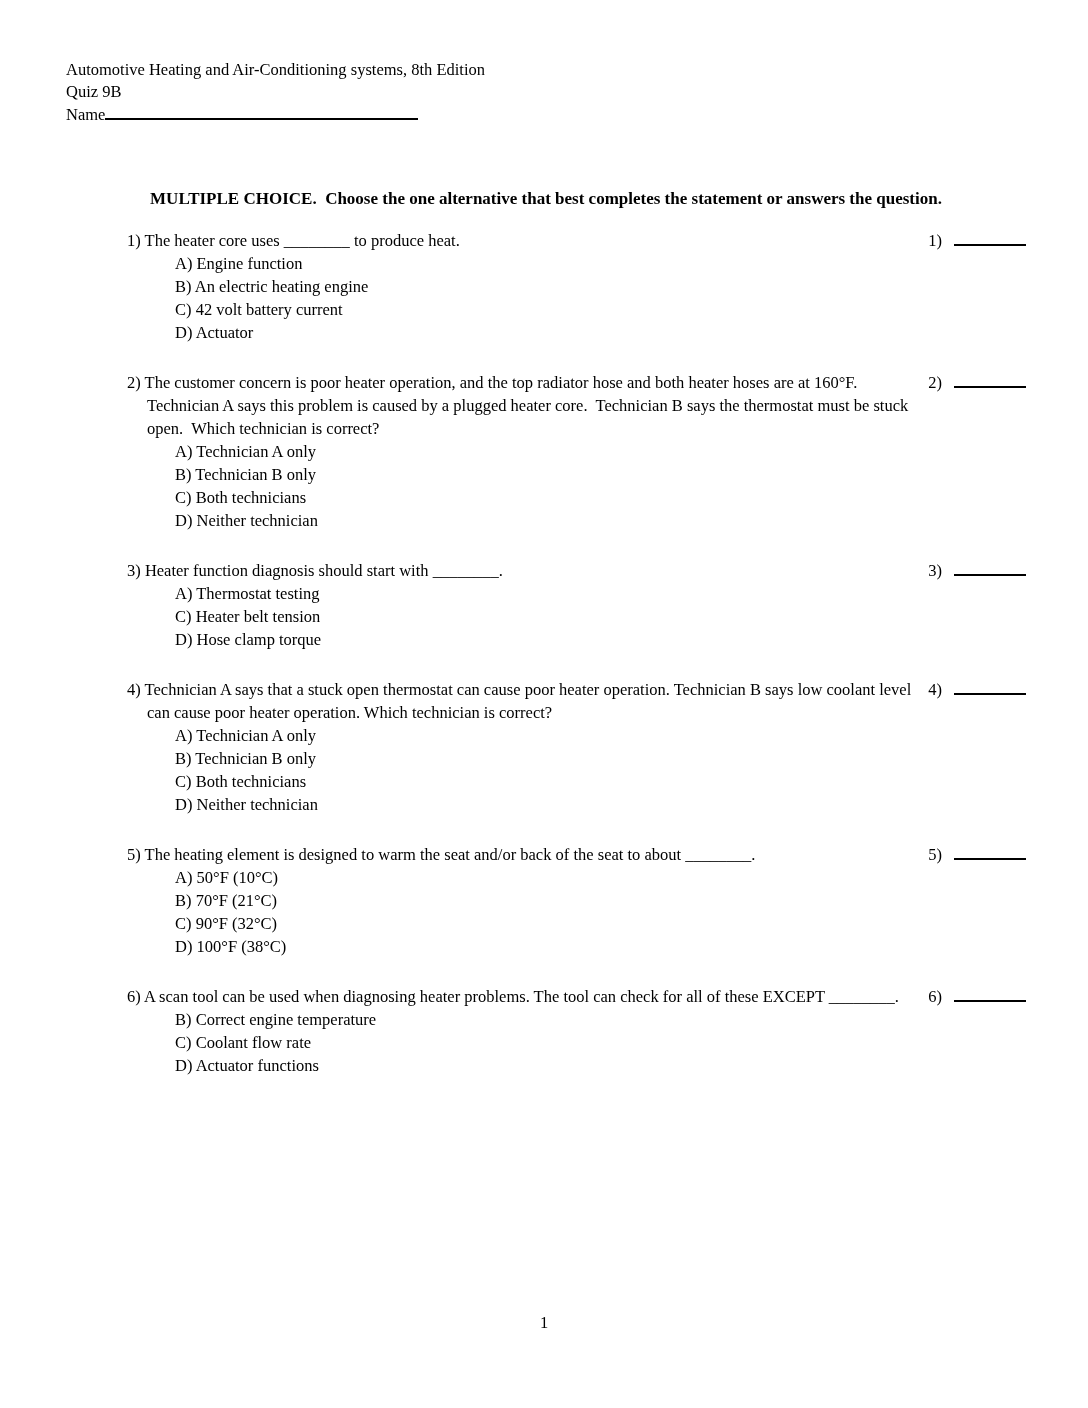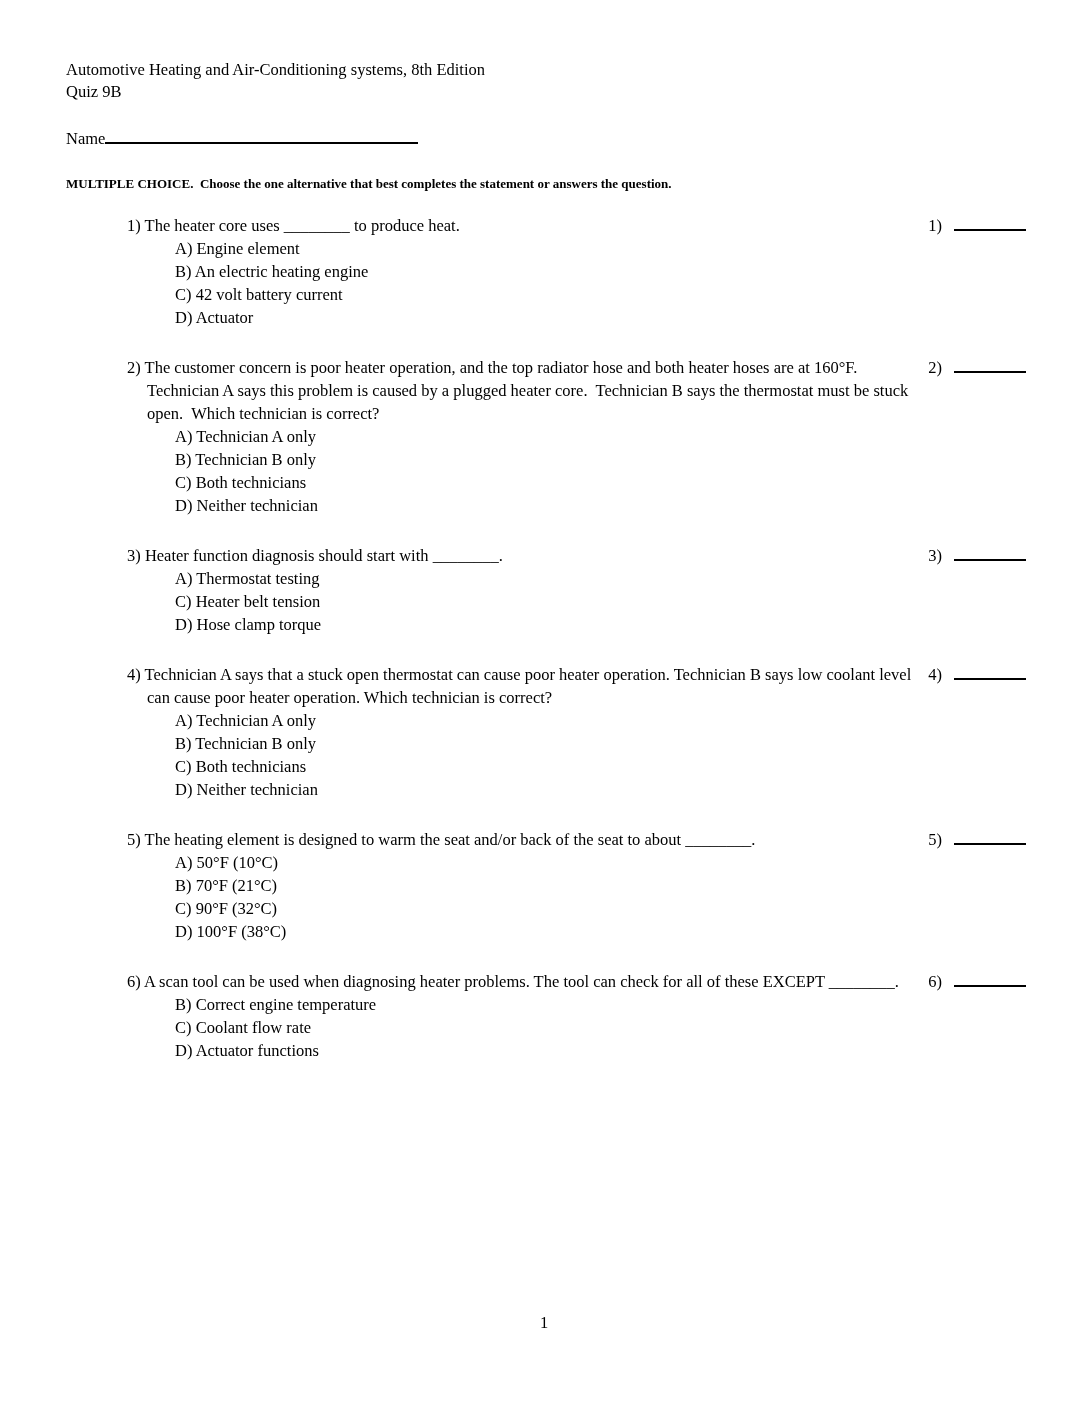--- a/index.html
+++ b/index.html
@@ -13,32 +13,33 @@
   .page {
     position: relative;
     width: 1088px; height: 1408px;
     background: #ffffff;
     overflow: hidden;
   }
   .content {
     padding: 59px 62px 0 66px;
   }
   .header-line { line-height: 22px; white-space: pre-wrap; }
-  .name-row { margin-top: 24px; line-height: 22px; }
+  .name-row { line-height: 22px; }
   .name-line {
     display: inline-block;
     width: 313px; height: 15px;
     border-bottom: 2px solid #000;
   }
   .instructions {
-    margin-top: 24px;
+    margin-top: 63px;
     font-weight: bold;
-    font-size: 13px;
+    font-size: 17px;
     line-height: 20px;
     white-space: pre-wrap;
+    text-align: center;
   }
   .questions { margin-top: 20px; }
   .question { margin-left: 61px; margin-bottom: 27px; }
   .q-row { display: flex; width: 899px; }
   .q-main {
     margin: 0;
     width: 790px;
     padding-left: 20px;
     text-indent: -20px;
     line-height: 23px;
@@ -82,21 +83,21 @@
     <div class="instructions">MULTIPLE CHOICE.  Choose the one alternative that best completes the statement or answers the question.</div>
 
     <div class="questions">
 
       <section class="question">
         <div class="q-row">
           <p class="q-main"><span class="q-num">1)</span> <span class="q-text">The heater core uses ________ to produce heat.</span></p>
           <div class="q-ans"><span>1)</span><span class="ans-line"></span></div>
         </div>
         <ul class="options">
-          <li class="option">A) Engine element</li>
+          <li class="option">A) Engine function</li>
           <li class="option">B) An electric heating engine</li>
           <li class="option">C) 42 volt battery current</li>
           <li class="option">D) Actuator</li>
         </ul>
       </section>
 
       <section class="question">
         <div class="q-row">
           <p class="q-main"><span class="q-num">2)</span> <span class="q-text">The customer concern is poor heater operation, and the top radiator hose and both heater hoses are at 160°F. Technician A says this problem is caused by a plugged heater core.  Technician B says the thermostat must be stuck open.  Which technician is correct?</span></p>
           <div class="q-ans"><span>2)</span><span class="ans-line"></span></div>

